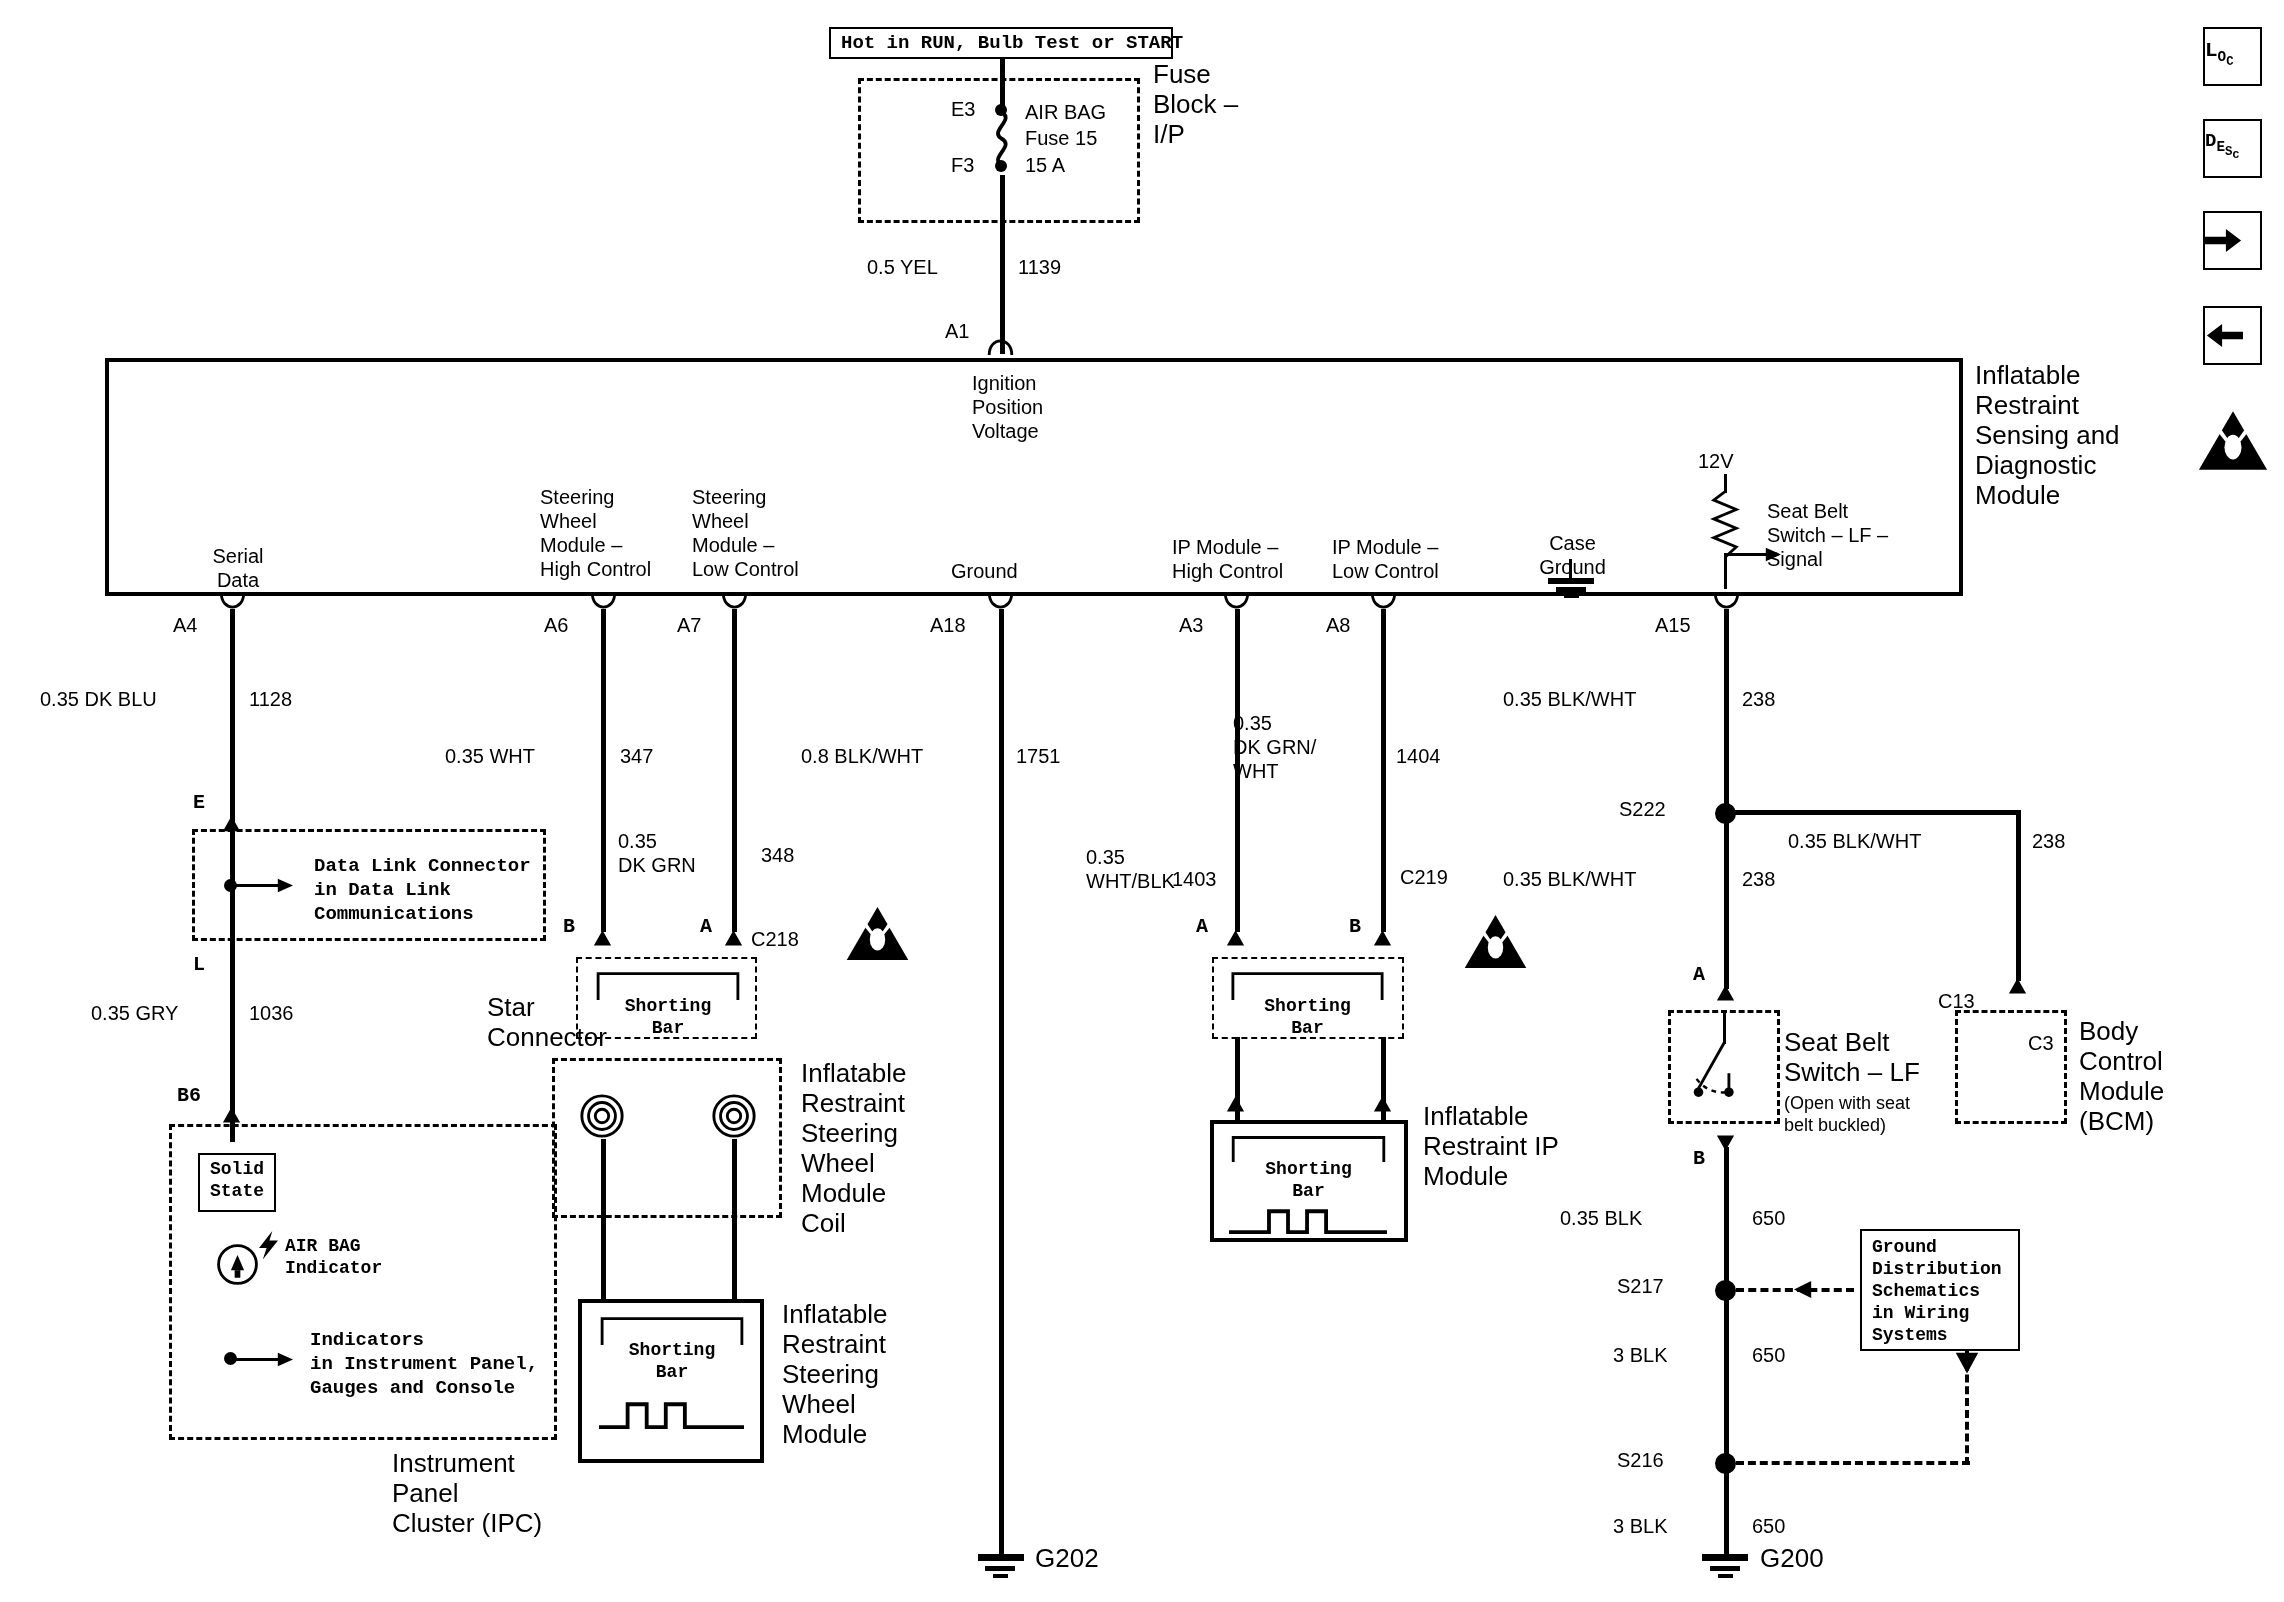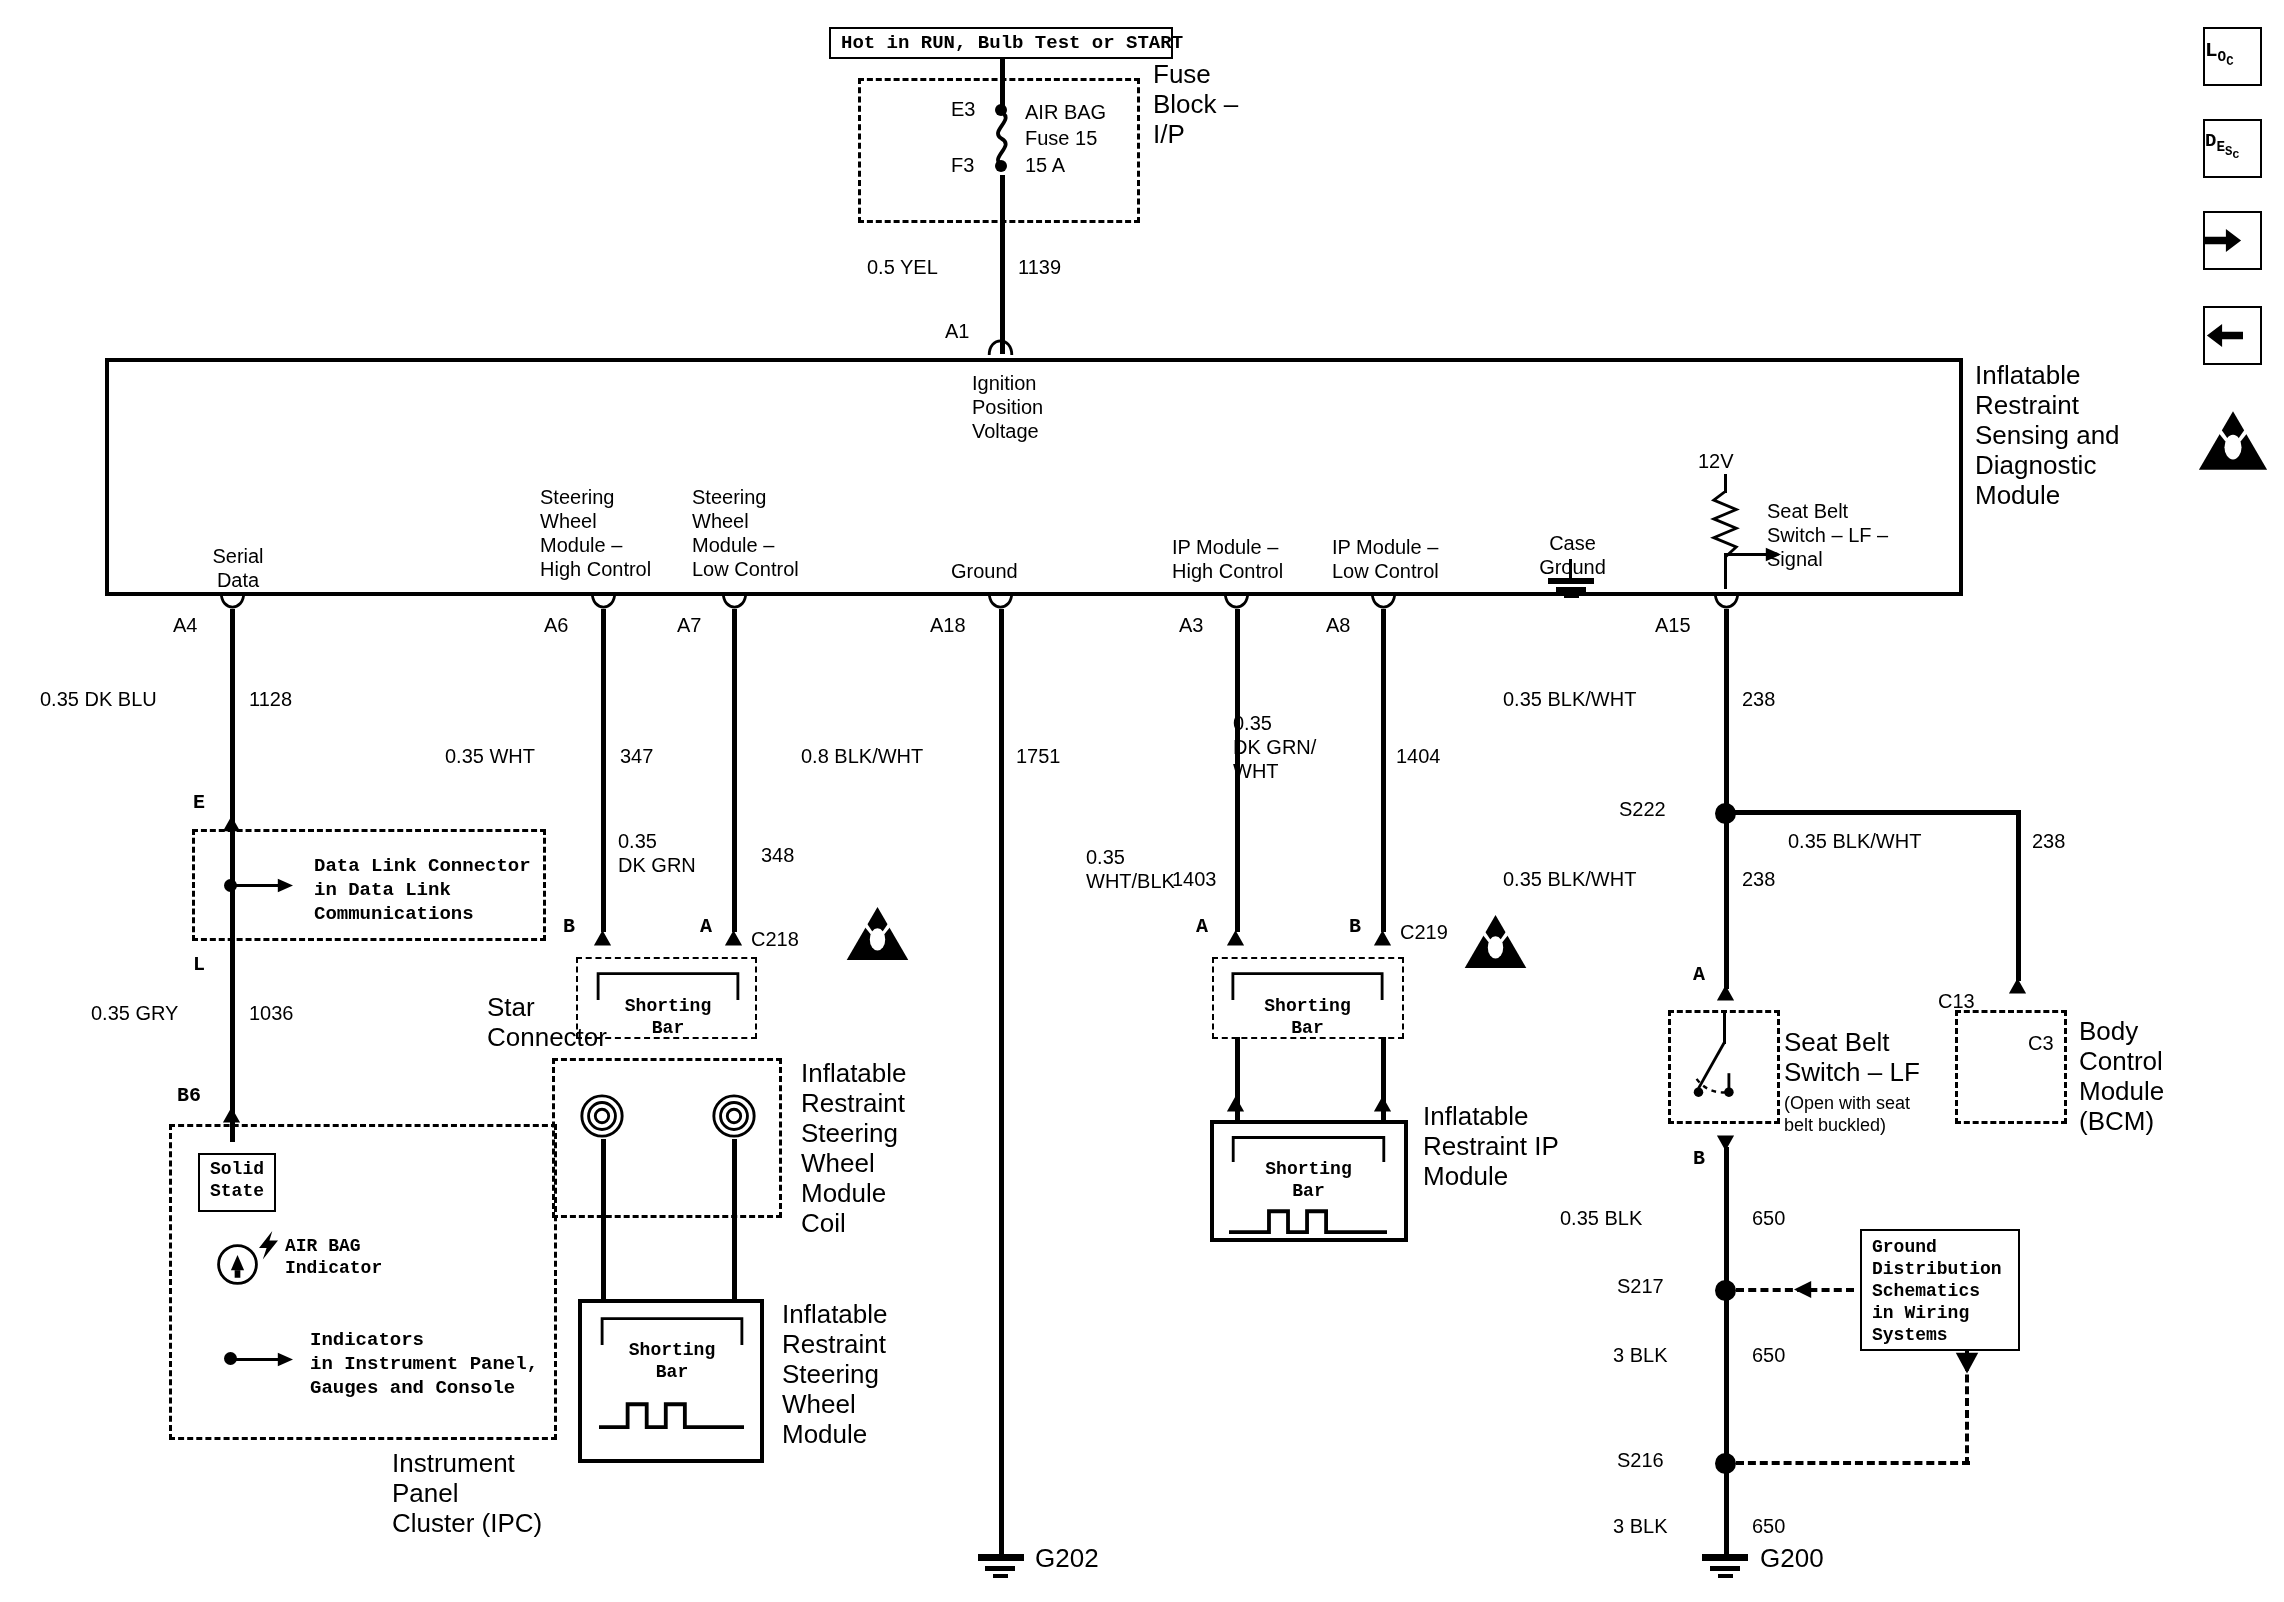--- a/index.html
+++ b/index.html
@@ -308,21 +308,21 @@
 <div class="txt" style="left:1233px;top:711px;">0.35
 DK GRN/
 WHT</div>
 <div class="txt" style="left:1396px;top:744px;">1404</div>
 <div class="txt" style="left:1086px;top:845px;">0.35
 WHT/BLK</div>
 <div class="txt" style="left:1172px;top:867px;">1403</div>
 
 <div class="txt b" style="left:1196px;top:915px;">A</div>
 <div class="txt b" style="left:1349px;top:915px;">B</div>
-<div class="txt" style="left:1400px;top:920px;">C219</div>
+<div class="txt" style="left:1400px;top:865px;">C219</div>
 <div class="abs" style="left:1463px;top:913px;">
   <svg width="65" height="57" viewBox="0 0 76 66">
     <polygon points="38,2 74,64 2,64" fill="#000"></polygon>
     <g fill="#fff">
       <ellipse cx="38" cy="40" rx="9" ry="13"></ellipse>
       <path d="M30 34 L22 24 L26 22 L33 32 Z"></path>
       <path d="M46 34 L54 24 L50 22 L43 32 Z"></path>
     </g>
   </svg>
 </div>

